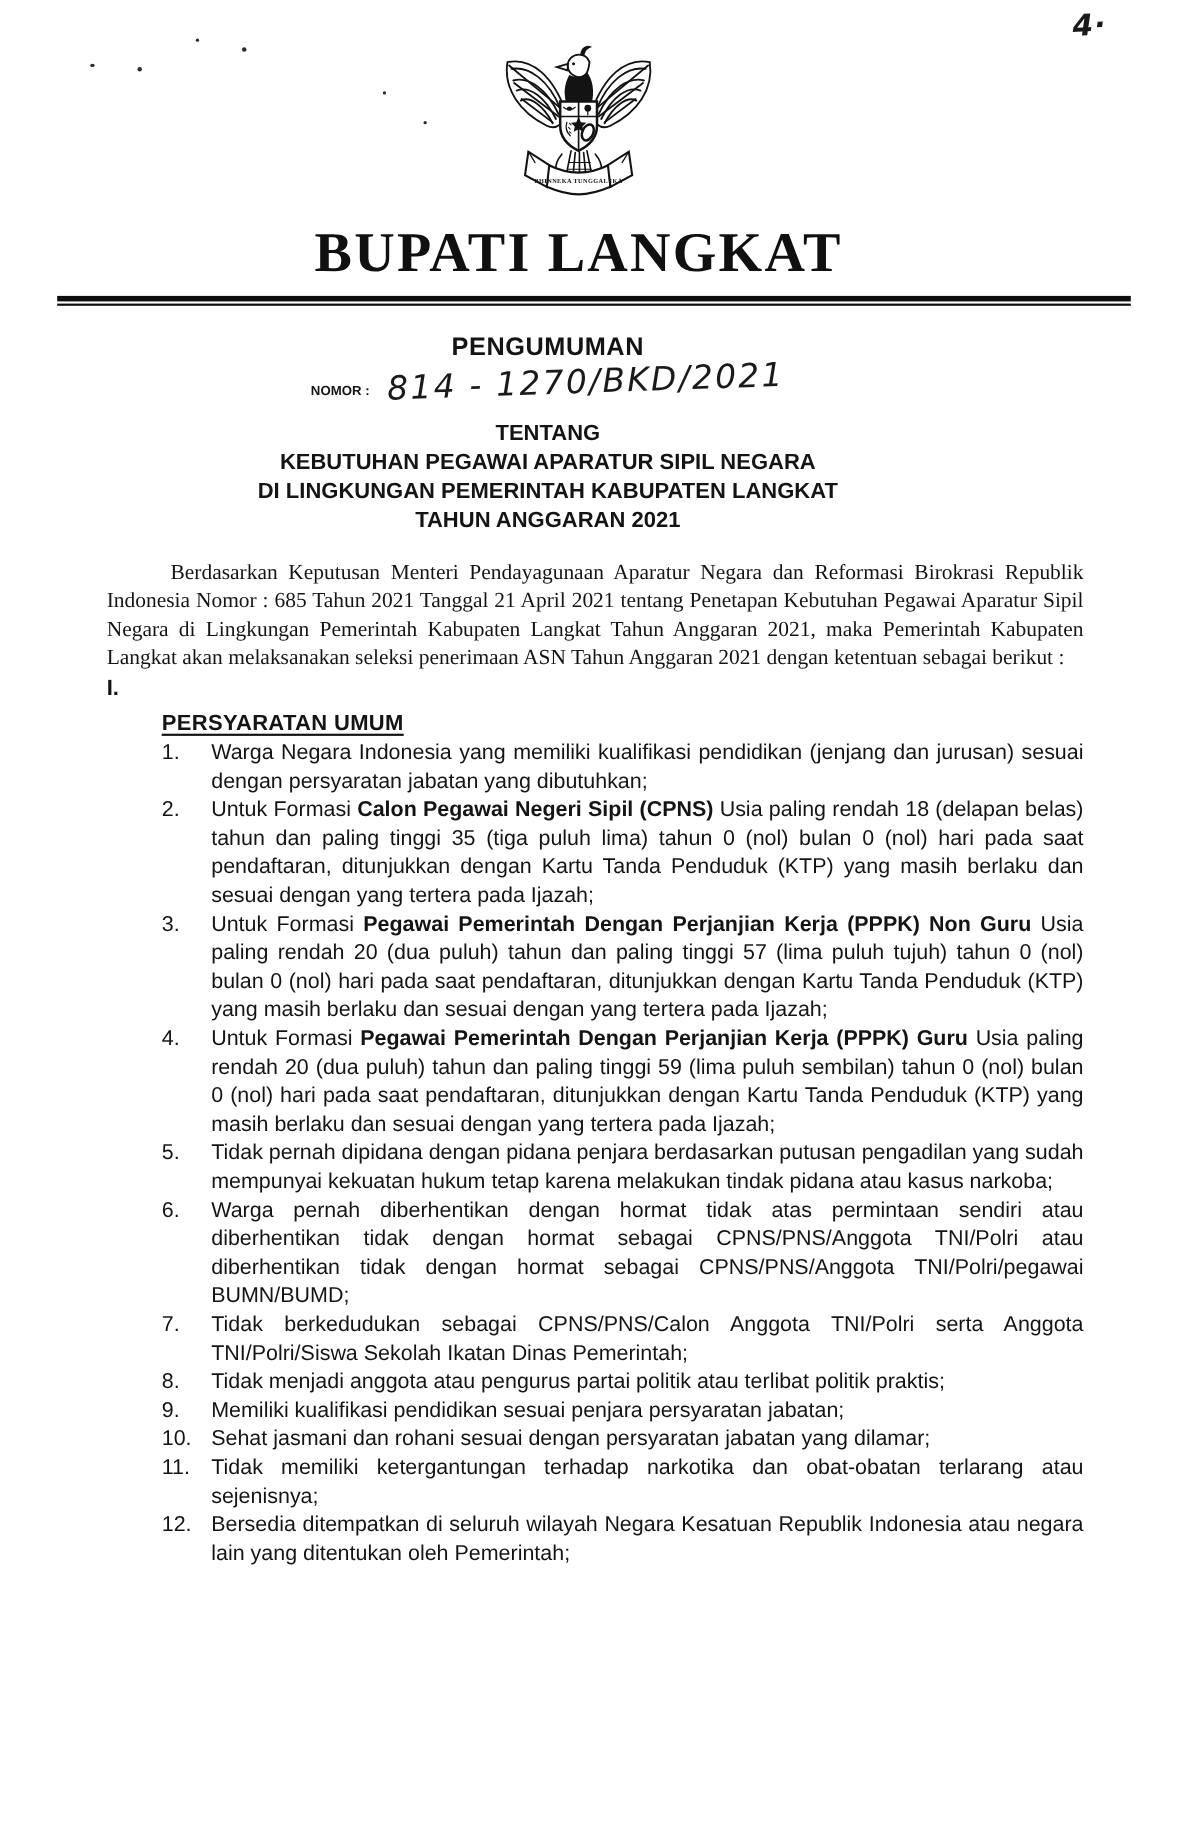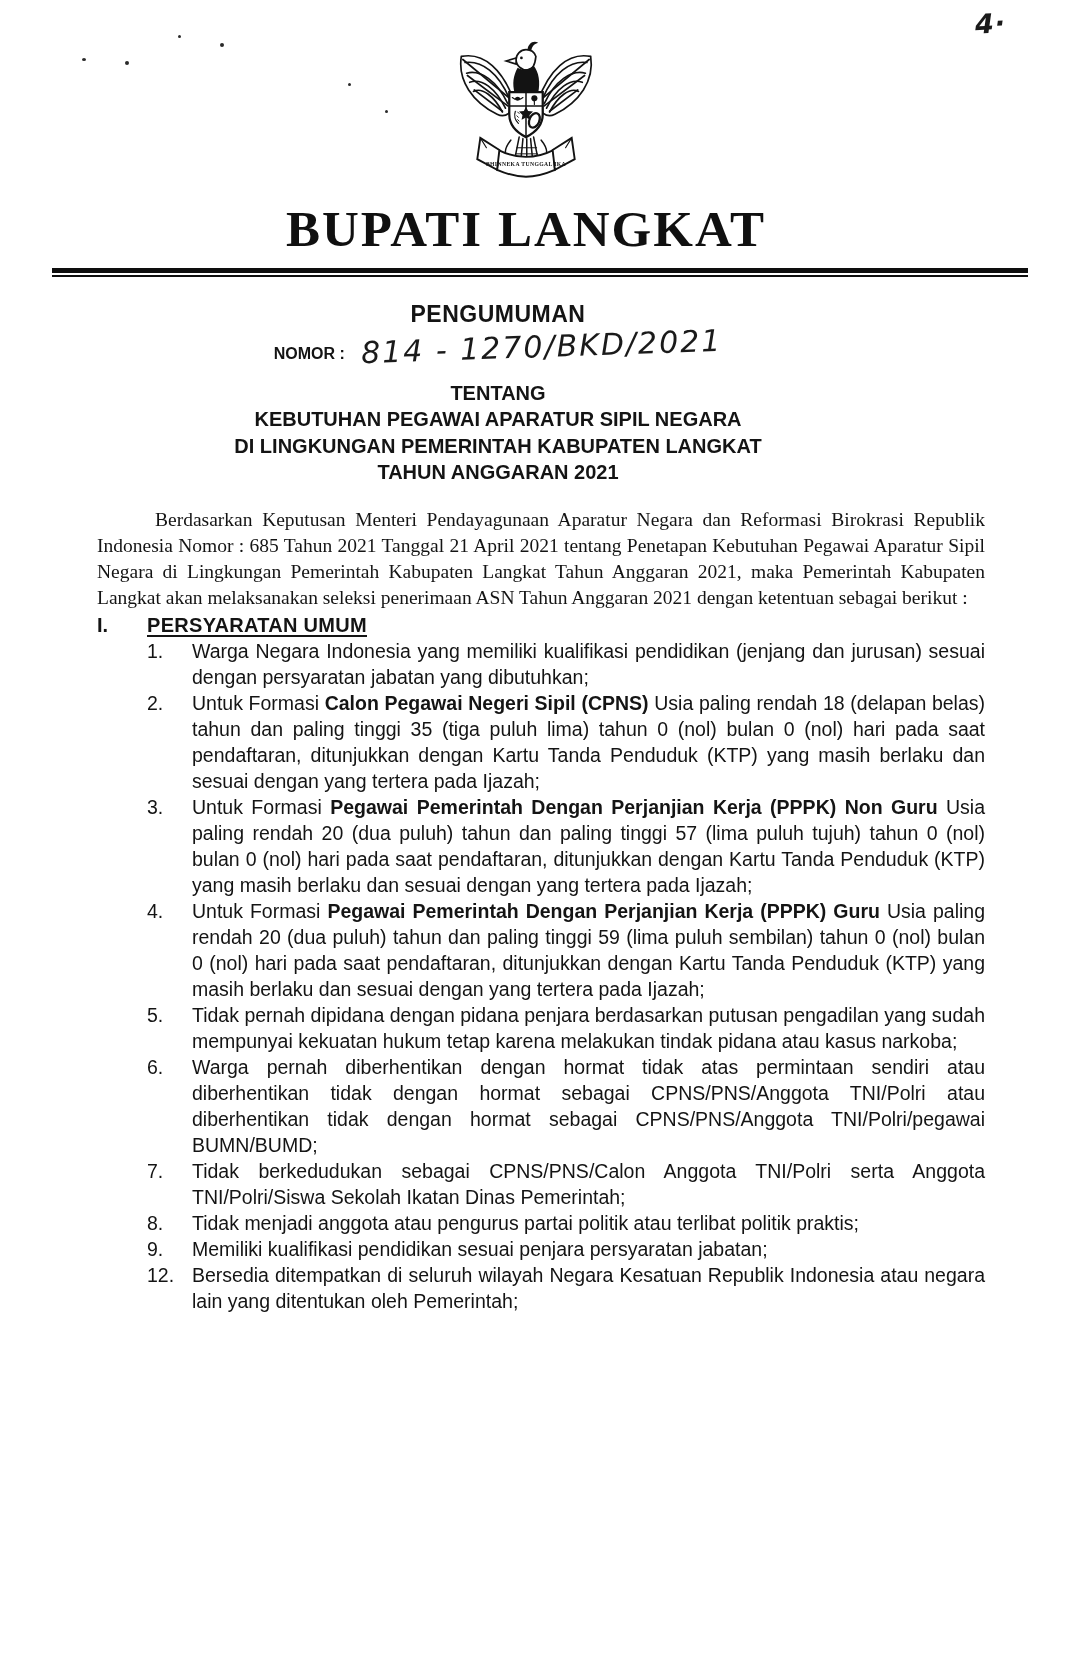--- a/index.html
+++ b/index.html
@@ -49,42 +49,42 @@
 
   
   .ann { margin-top: 24px; text-align: center; transform: translateX(-42px); }
   .ann-heading { font-size: 23px; font-weight: bold; letter-spacing: 0.5px; }
   .nomor-row {
     margin-top: 3px;
     display: flex;
     justify-content: center;
     align-items: baseline;
   }
-  .nomor-label { font-size: 16px; font-weight: bold; }
+  .nomor-label { font-size: 12px; font-weight: bold; }
   .nomor-value {
     margin-left: 16px;
     font-size: 30px;
     letter-spacing: 2px;
     transform: rotate(-2deg) translateY(-2px);
   }
   .tentang { margin-top: 16px; font-size: 20px; font-weight: bold; }
   .subject { font-size: 20px; font-weight: bold; line-height: 24.5px; margin-top: 2px; }
 
   
   .intro {
     margin: 22px 95px 0 97px;
     font-size: 19.5px;
     line-height: 26px;
     text-align: justify;
     text-indent: 58px;
     font-family: Liberation Serif, serif;
   }
   .sec-head { display: flex; margin: 1px 95px 0 97px; font-size: 20px; font-weight: bold; line-height: 26px; }
   .sec-num { width: 50px; }
-  .sec-title { text-decoration: underline; text-decoration-thickness: 2px; text-underline-offset: 3px; letter-spacing: 0.3px; }
+  .sec-title { text-decoration: underline; text-decoration-thickness: 2px; text-underline-offset: 3px; letter-spacing: 0.3px; margin-top: 32px; }
   .req-list { margin: 0 95px 0 147px; }
   .req-item { display: flex; font-size: 19.5px; line-height: 26px; }
   .req-num { width: 45px; flex: 0 0 45px; }
   .req-body { flex: 1; text-align: justify; }
   .req-body .b { font-weight: bold; }
 </style>
 </head>
 <body>
 
 <div class="page">
@@ -210,18 +210,26 @@
       </div>
       <div class="req-item">
         <div class="req-num">8.</div>
         <div class="req-body"><span>Tidak menjadi anggota atau pengurus partai politik atau terlibat politik praktis;</span></div>
       </div>
       <div class="req-item">
         <div class="req-num">9.</div>
         <div class="req-body"><span>Memiliki kualifikasi pendidikan sesuai penjara persyaratan jabatan;</span></div>
       </div>
       <div class="req-item">
+        <div class="req-num">10.</div>
+        <div class="req-body"><span>Sehat jasmani dan rohani sesuai dengan persyaratan jabatan yang dilamar;</span></div>
+      </div>
+      <div class="req-item">
+        <div class="req-num">11.</div>
+        <div class="req-body"><span>Tidak memiliki ketergantungan terhadap narkotika dan obat-obatan terlarang atau sejenisnya;</span></div>
+      </div>
+      <div class="req-item">
         <div class="req-num">12.</div>
         <div class="req-body"><span>Bersedia ditempatkan di seluruh wilayah Negara Kesatuan Republik Indonesia atau negara lain yang ditentukan oleh Pemerintah;</span></div>
       </div>
     </div>
 
 </div>
 
 </body></html>

